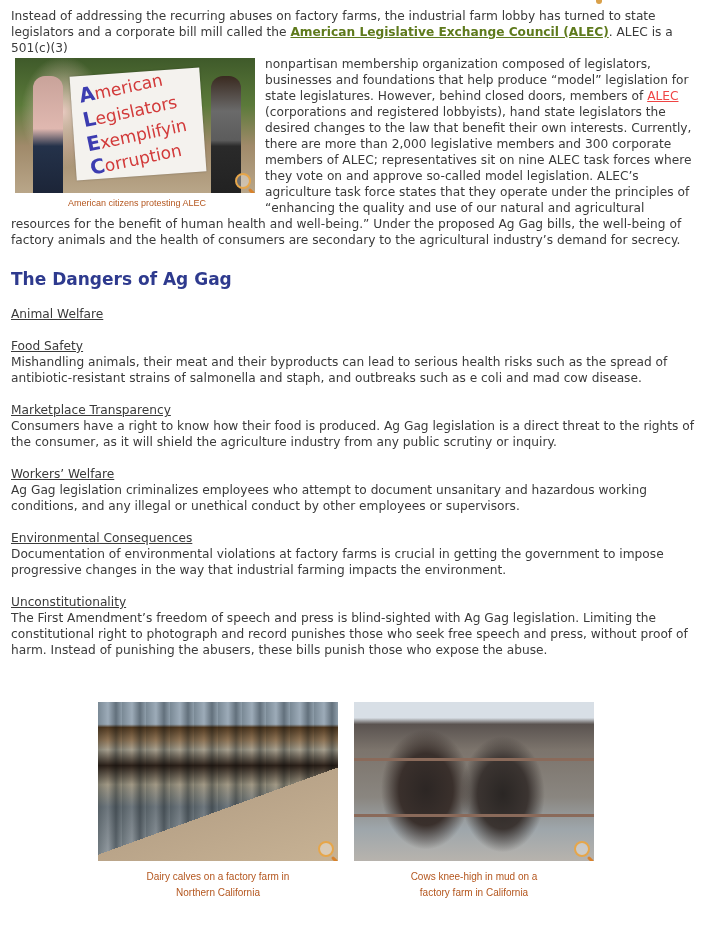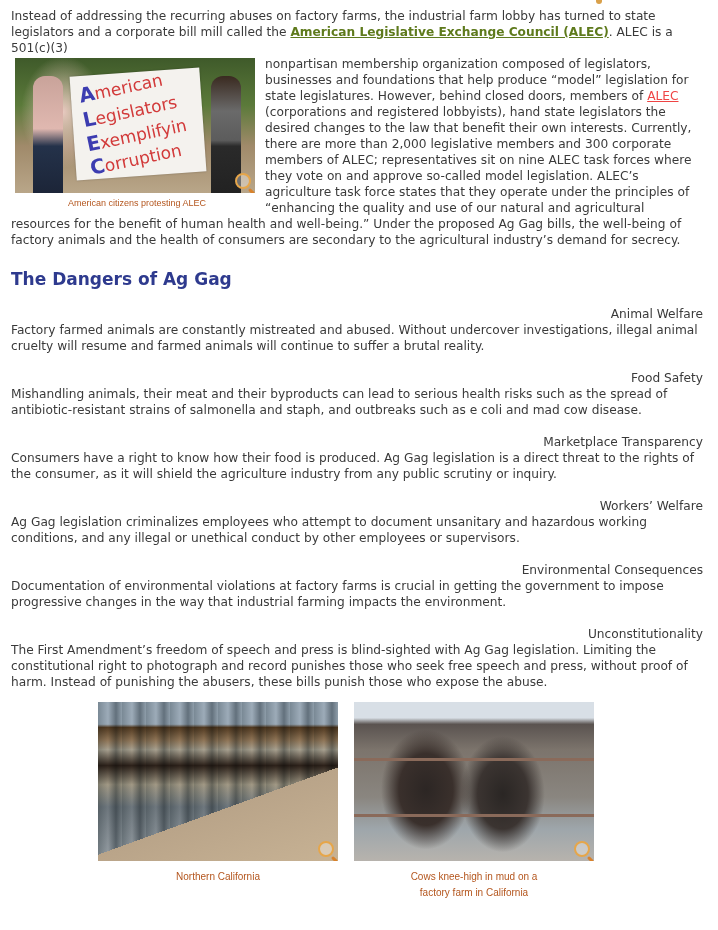--- a/index.html
+++ b/index.html
@@ -49,21 +49,21 @@
     background: #d9822b; transform: rotate(45deg); border-radius: 2px;
   }
   .caption-small {
     font-family: "Liberation Sans", sans-serif; font-size: 9px; line-height: 12px;
     color: #b4561e; margin-top: 4px;
   }
   h2 {
     font-size: 17px; font-weight: bold; color: #2e3a8e; margin: 21px 0 17px 0; line-height: 20px;
   }
   .section { margin-top: 16px; }
-  .section-title { color: #3a3a3a; text-align: right; }
+  .section-title { text-decoration: underline; color: #3a3a3a; }
   .gallery { position: absolute; top: 702px; left: 98px; width: 500px; height: 210px; }
   .gal-item { position: absolute; top: 0; width: 240px; text-align: center; }
   .gal-item.a { left: 0; }
   .gal-item.b { left: 256px; text-align: center; }
   .photo-calves {
     width: 240px; height: 159px;
     background:
       linear-gradient(160deg, rgba(0,0,0,0) 62%, #b9a489 62%, #c7b294 100%),
       repeating-linear-gradient(90deg, #9aa3a8 0px, #c7ccd0 10px, #7d868c 18px, #b5bcc0 24px),
       linear-gradient(180deg, #c9d6e2 0%, #c9d6e2 14%, #6b4a2a 16%, #b8926a 24%, #d8c9b0 30%, #3a2a20 40%, #d0c0a4 52%, #8d959a 66%, #c3c8cb 100%);
@@ -114,21 +114,20 @@
       <span>nonpartisan membership organization composed of legislators, businesses and foundations that help produce “model” legislation for state legislatures. However, behind closed doors, members of </span><a class="link-plain" href="#">ALEC</a><span> (corporations and registered lobbyists), hand state legislators the desired changes to the law that benefit their own interests. Currently, there are more than 2,000 legislative members and 300 corporate members of ALEC; representatives sit on nine ALEC task forces where they vote on and approve so-called model legislation. ALEC’s agriculture task force states that they operate under the principles of “enhancing the quality and use of our natural and agricultural resources for the benefit of human health and well-being.” Under the proposed Ag Gag bills, the well-being of factory animals and the health of consumers are secondary to the agricultural industry’s demand for secrecy.</span>
     </p>
     <div style="clear:both"></div>
   </div>
 
   <h2>The Dangers of Ag Gag</h2>
 
 
   <div class="section">
     <div class="section-title">Animal Welfare</div>
-    <p>Factory farmed animals are constantly mistreated and abused. Without undercover investigations, illegal animal cruelty will resume and farmed animals will continue to suffer a brutal reality.</p>
   </div>
   <div class="section">
     <div class="section-title">Food Safety</div>
     <p>Mishandling animals, their meat and their byproducts can lead to serious health risks such as the spread of antibiotic-resistant strains of salmonella and staph, and outbreaks such as e coli and mad cow disease.</p>
   </div>
   <div class="section">
     <div class="section-title">Marketplace Transparency</div>
     <p>Consumers have a right to know how their food is produced. Ag Gag legislation is a direct threat to the rights of the consumer, as it will shield the agriculture industry from any public scrutiny or inquiry.</p>
   </div>
   <div class="section">
@@ -144,20 +143,21 @@
     <p>The First Amendment’s freedom of speech and press is blind-sighted with Ag Gag legislation. Limiting the constitutional right to photograph and record punishes those who seek free speech and press, without proof of harm. Instead of punishing the abusers, these bills punish those who expose the abuse.</p>
   </div>
 </div>
 
 <div class="gallery">
   <div class="gal-item a">
     <div class="photo photo-calves">
       <span class="zoom-icon"></span>
     </div>
     <div class="gal-caption">
+      <div>Dairy calves on a factory farm in</div>
       <div>Northern California</div>
     </div>
   </div>
   <div class="gal-item b">
     <div class="photo photo-cows">
       <div class="rail" style="top:56px"></div>
       <div class="rail" style="top:112px"></div>
       <span class="zoom-icon"></span>
     </div>
     <div class="gal-caption">

